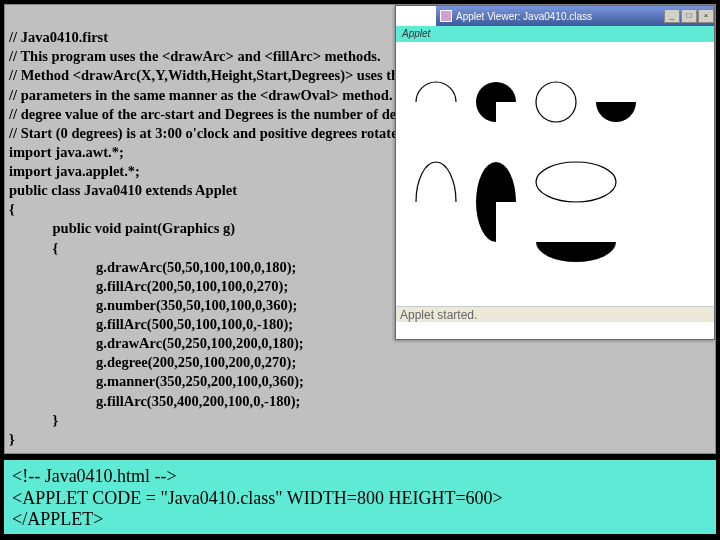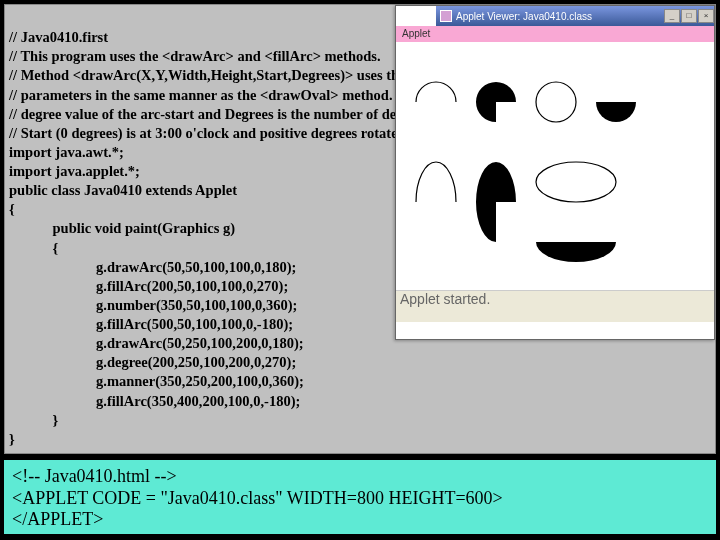--- a/index.html
+++ b/index.html
@@ -5,23 +5,23 @@
   * { margin: 0; padding: 0; box-sizing: border-box; }
   body { width: 720px; height: 540px; background: #000; font-family: "Times New Roman", serif; overflow: hidden; }
   .outer { width: 720px; height: 540px; border: 4px solid #000; background: #000; }
   .top-panel { width: 712px; height: 450px; background: #c0c0c0; border: 1px solid #888; position: relative; margin: 0; }
   .code-area { position: absolute; left: 4px; top: 4px; right: 4px; font-size: 14.5px; line-height: 1.32; font-weight: bold; white-space: pre; color: #000; }
   .applet-window { position: absolute; top: 0; right: 0; width: 320px; height: 335px; background: #fff; border: 1px solid #666; box-shadow: -1px 1px 3px rgba(0,0,0,0.3); }
   .applet-titlebar { height: 20px; background: linear-gradient(#7a96df, #3b5998); display: flex; align-items: center; font-size: 10px; color: #fff; padding-left: 4px; font-family: Tahoma, sans-serif; font-weight: normal; margin-left: 40px; }
   .titlebar-icon { width: 12px; height: 12px; background: #d4a0d4; margin-right: 4px; border: 1px solid #fff; }
   .win-btns { margin-left: auto; display: flex; }
   .win-btn { width: 16px; height: 14px; background: #d4d0c8; border: 1px solid #888; margin-left: 1px; font-size: 8px; text-align: center; line-height: 12px; color: #333; font-family: Arial; }
-  .applet-menu { height: 16px; background: #f9a8d4; font-size: 10px; color: #333; padding-left: 6px; line-height: 16px; font-family: Tahoma, sans-serif; font-weight: normal; }
+  .applet-menu { height: 16px; background: #5eead4; font-size: 10px; color: #333; padding-left: 6px; line-height: 16px; font-family: Tahoma, sans-serif; font-weight: normal; font-style: italic; }
   .applet-canvas { position: relative; width: 100%; height: 280px; background: #fff; }
-  .applet-status { position: absolute; bottom: 0; left: 0; right: 0; height: 32px; background: #ece9d8; font-size: 14px; color: #666; padding-left: 4px; line-height: 16px; font-family: Tahoma, sans-serif; font-weight: normal; border-top: 1px solid #ccc; }
+  .applet-status { position: absolute; bottom: 0; left: 0; right: 0; height: 16px; background: #ece9d8; font-size: 12px; color: #666; padding-left: 4px; line-height: 16px; font-family: Tahoma, sans-serif; font-weight: normal; border-top: 1px solid #ccc; }
   .divider { width: 712px; height: 6px; background: #000; }
   .bottom-panel { width: 712px; height: 74px; background: #5eead4; padding: 6px 8px; font-size: 18px; font-family: "Times New Roman", serif; line-height: 1.2; }
   svg { position: absolute; top: 0; left: 0; }
 </style>
 </head>
 <body>
 
 <div class="outer">
   <div class="top-panel">
     <div class="code-area">

